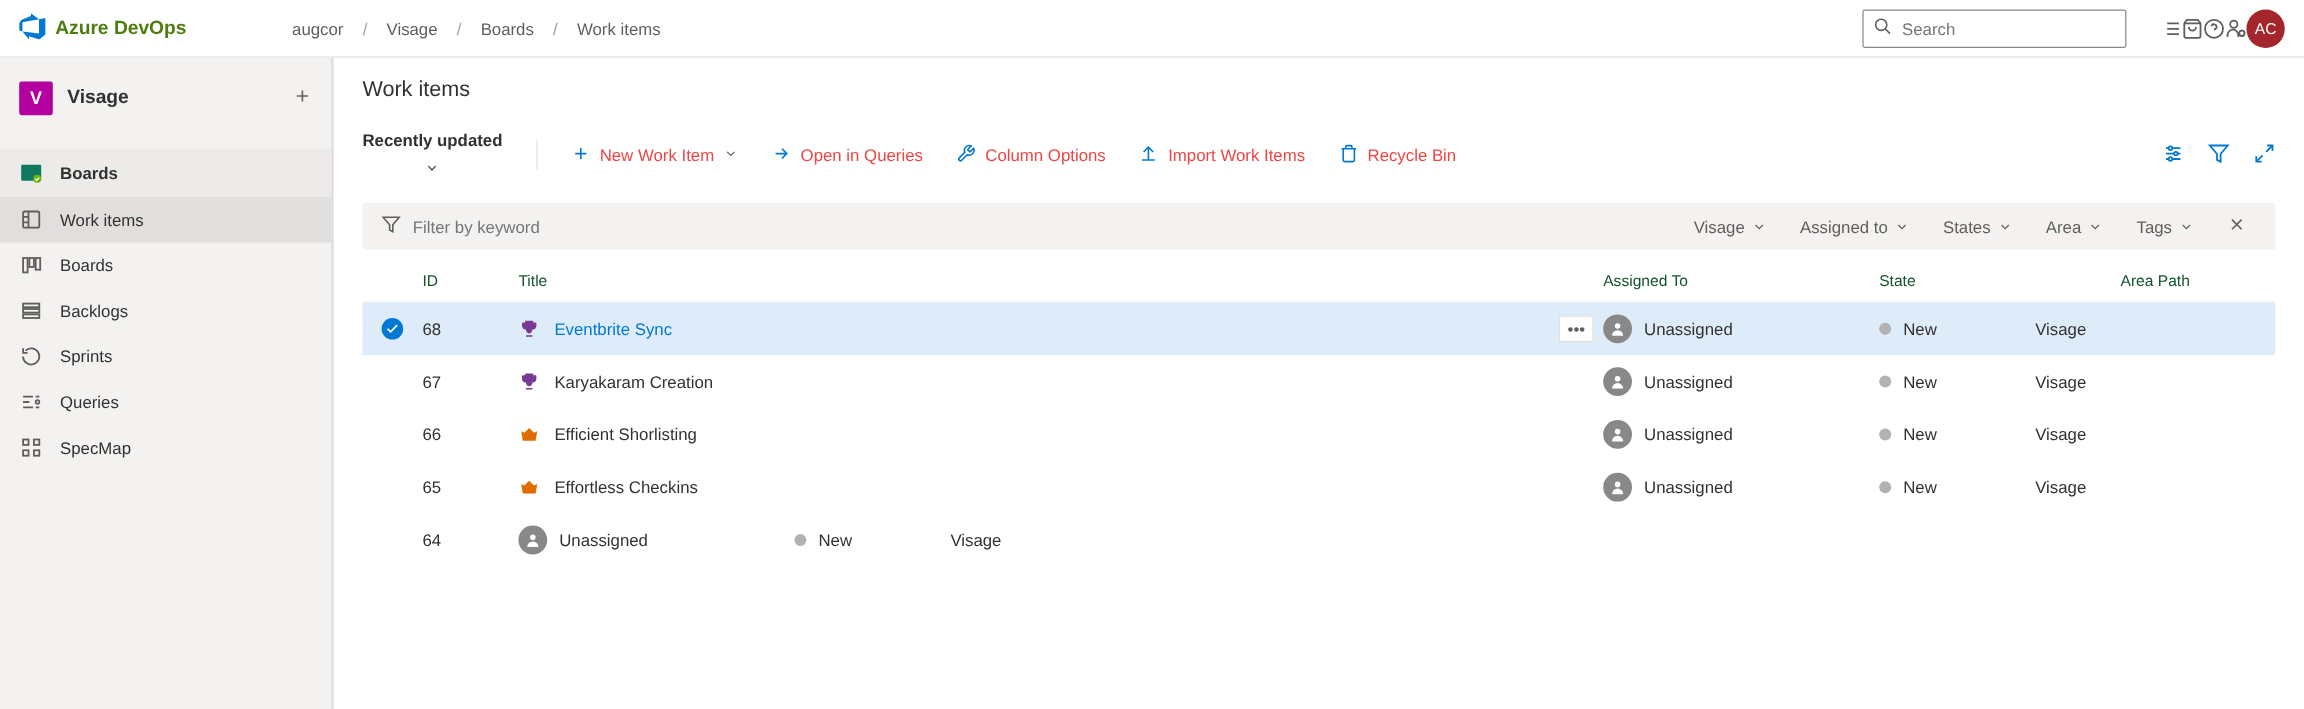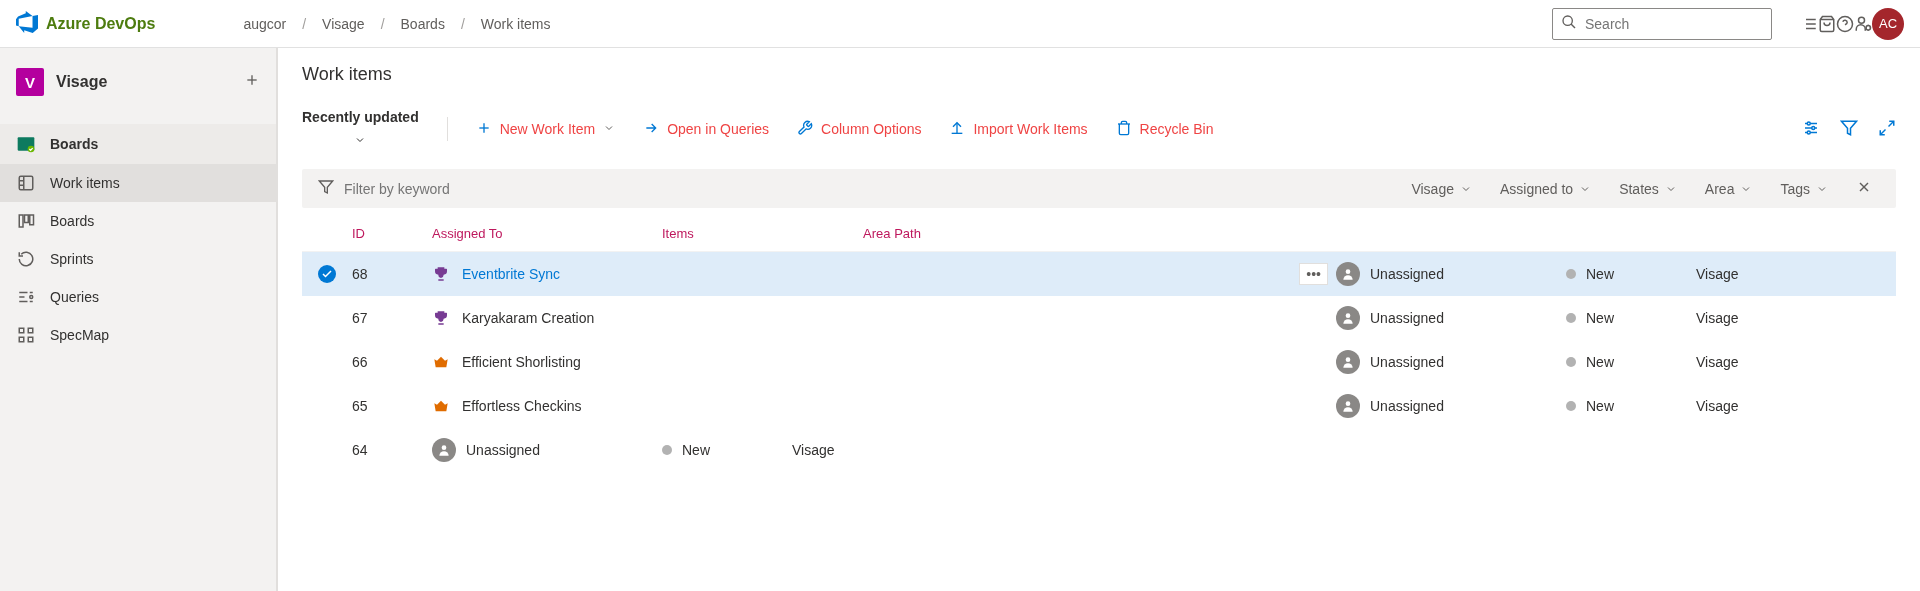--- a/index.html
+++ b/index.html
@@ -52,21 +52,21 @@
     .tb-icon-btn { color: #0078d4; cursor: pointer; }
     
     
     .filter-bar { background: #f3f2f1; padding: 10px 16px; display: flex; align-items: center; gap: 12px; border-radius: 2px; margin-bottom: 8px; }
     .filter-input-wrap { display: flex; align-items: center; gap: 10px; flex: 1; color: #605e5c; }
     .filter-input { border: none; background: transparent; outline: none; font-size: 14px; color: #605e5c; flex: 1; }
     .filter-dd { display: flex; align-items: center; gap: 6px; color: #605e5c; cursor: pointer; padding: 0 8px; }
     .filter-close { color: #605e5c; cursor: pointer; padding: 0 8px; }
     
     
-    .table-header { display: flex; padding: 10px 0 10px 50px; color: #be185d; font-size: 13px; border-bottom: 1px solid rgba(0,0,0,0.05);}
+    .table-header { display: flex; padding: 10px 0 10px 50px; color: #14532d; font-size: 13px; border-bottom: 1px solid rgba(0,0,0,0.05);}
     .col-id { width: 80px; }
     .col-title { flex: 1; min-width: 400px; }
     .col-assigned { width: 230px; }
     .col-state { width: 130px; }
     .col-area { width: 200px; text-align: center; }
     
     .table-row { display: flex; align-items: center; padding: 10px 0 10px 16px; cursor: pointer; }
     .table-row.selected { background: #deecf9; }
     .row-check { width: 34px; display: flex; align-items: center; }
     .check-circle { width: 18px; height: 18px; border-radius: 50%; background: #0078d4; display: flex; align-items: center; justify-content: center; }
@@ -194,20 +194,30 @@
                 <rect x="3" y="4" width="5" height="16"></rect>
                 <rect x="10" y="4" width="5" height="10"></rect>
                 <rect x="17" y="4" width="5" height="13"></rect>
               </svg>
           </span>
           <span>Boards</span>
         </div>
         <div class="nav-item">
           <span class="nav-icon">
             <svg width="18" height="18" viewBox="0 0 24 24" fill="none" stroke="currentColor" stroke-width="2">
+                <rect x="3" y="4" width="18" height="4"></rect>
+                <rect x="3" y="10" width="18" height="4"></rect>
+                <rect x="3" y="16" width="18" height="4"></rect>
+              </svg>
+          </span>
+          <span>Backlogs</span>
+        </div>
+        <div class="nav-item">
+          <span class="nav-icon">
+            <svg width="18" height="18" viewBox="0 0 24 24" fill="none" stroke="currentColor" stroke-width="2">
                 <path d="M3 12a9 9 0 1 0 2.64-6.36"></path>
                 <polyline points="3 3 3 8 8 8"></polyline>
               </svg>
           </span>
           <span>Sprints</span>
         </div>
         <div class="nav-item">
           <span class="nav-icon">
             <svg width="18" height="18" viewBox="0 0 24 24" fill="none" stroke="currentColor" stroke-width="2">
                 <line x1="3" y1="6" x2="14" y2="6"></line>
@@ -367,22 +377,23 @@
       <div class="filter-close">
         <svg width="16" height="16" viewBox="0 0 24 24" fill="none" stroke="currentColor" stroke-width="2">
             <line x1="18" y1="6" x2="6" y2="18"></line>
             <line x1="6" y1="6" x2="18" y2="18"></line>
           </svg>
       </div>
     </div>
 
     <div class="table-header">
       <div class="col-id">ID</div>
+      <div class="col-title">Title</div>
       <div class="col-assigned">Assigned To</div>
-      <div class="col-state">Items</div>
+      <div class="col-state">State</div>
       <div class="col-area">Area Path</div>
     </div>
 
     <div id="rows-container">
         <div class="table-row selected">
     <div class="row-check">
       <div class="check-circle">
               <svg width="12" height="12" viewBox="0 0 24 24" fill="none" stroke="#fff" stroke-width="3">
                 <polyline points="20 6 9 17 4 12"></polyline>
               </svg>

